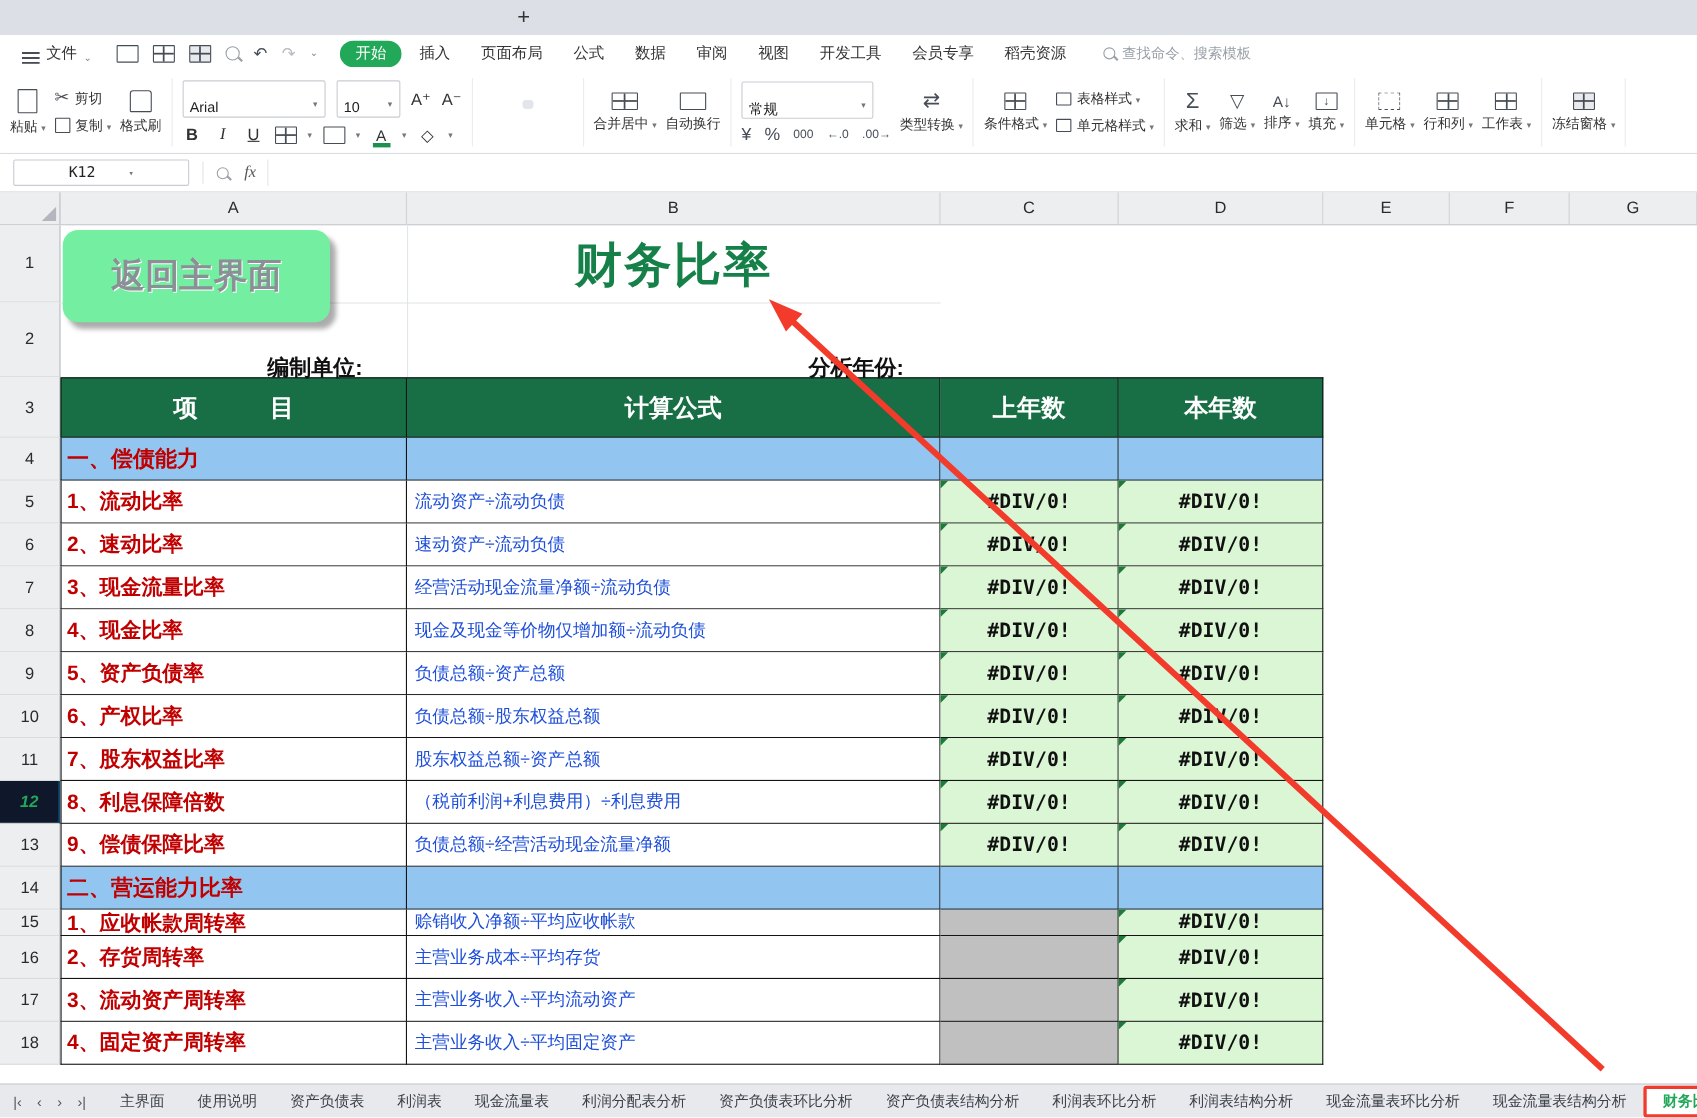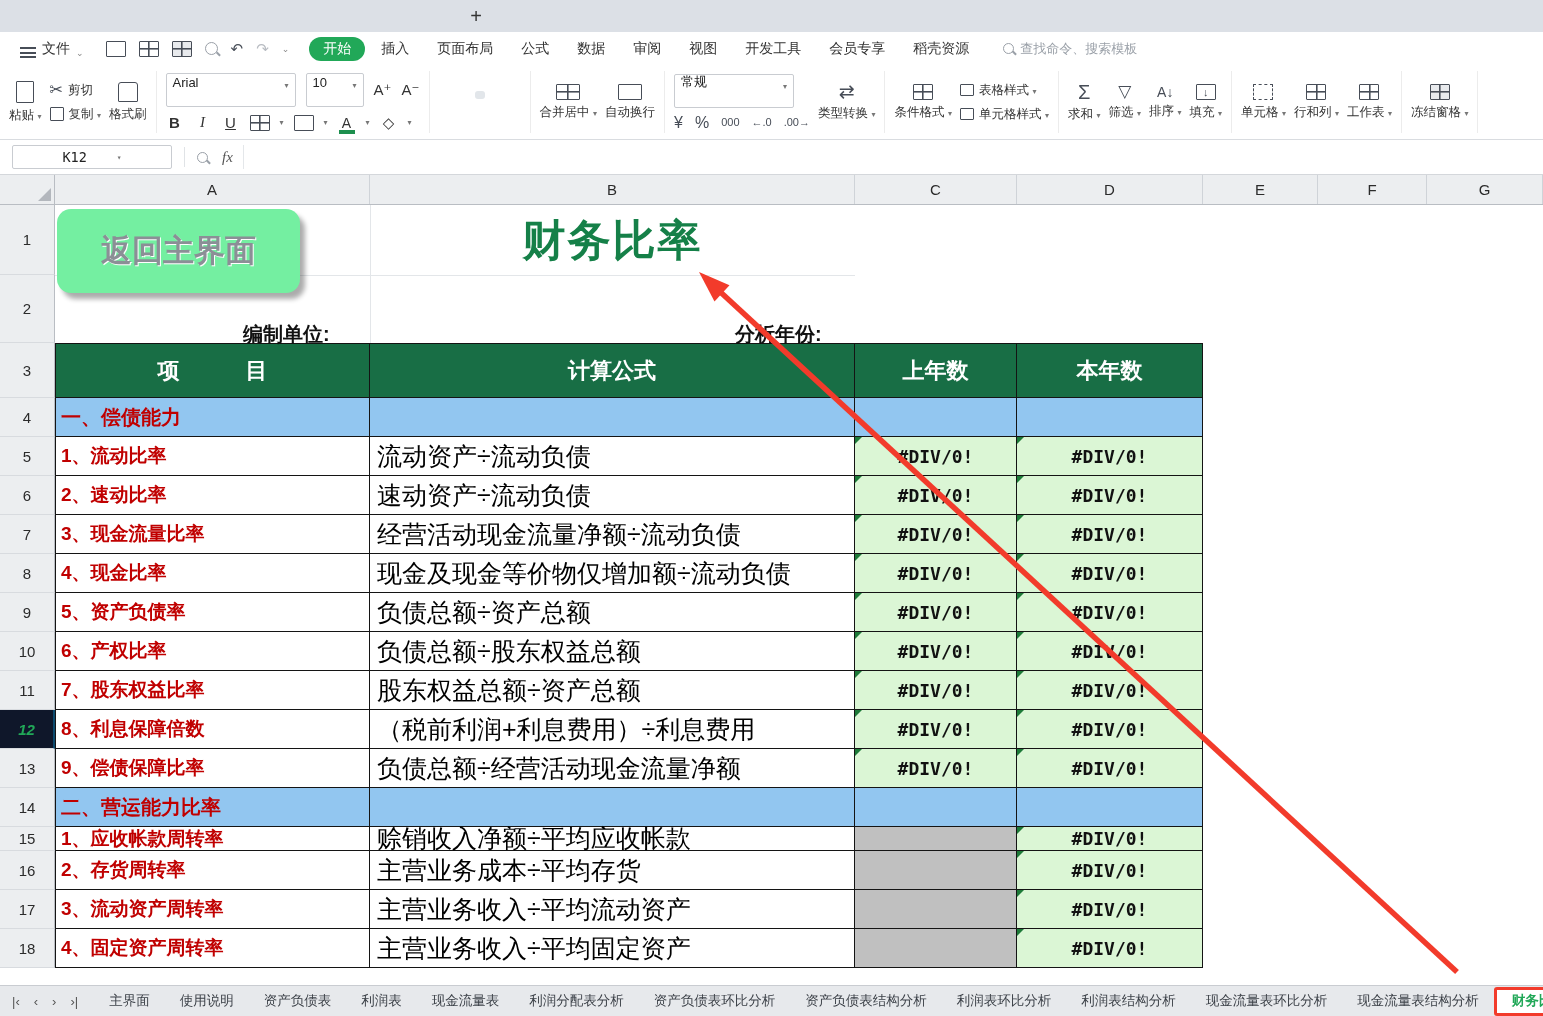--- a/index.html
+++ b/index.html
@@ -37,21 +37,21 @@
   .toolbar { position:absolute; top:65px; left:0; width:100%; height:75px; background:#fff; border-bottom:1px solid #d9dce0; display:flex; align-items:center; }
   .tgroup { display:flex; align-items:center; height:62px; padding:0 9px; border-right:1px solid #ececec; gap:8px; }
   .tbig { display:flex; flex-direction:column; align-items:center; justify-content:center; gap:4px; color:#333; }
   .tbig .lbl, .tsml .lbl { font-size:12.5px; white-space:nowrap; color:#333; }
   .tcol { display:flex; flex-direction:column; gap:7px; }
   .tsml { display:flex; align-items:center; gap:5px; color:#333; }
   .bx { width:20px; height:16px; border:1.6px solid #474d57; border-radius:1px; position:relative; flex:none; }
   .bx.plus { background:linear-gradient(#474d57,#474d57) center/100% 1.6px no-repeat, linear-gradient(#474d57,#474d57) center/1.6px 100% no-repeat; }
   .bx.shade { background:linear-gradient(#474d57,#474d57) center/100% 1.6px no-repeat, linear-gradient(#474d57,#474d57) center/1.6px 100% no-repeat, #e8eaed; }
   .glyph { font-size:16px; color:#474d57; line-height:1; }
-  .combo { display:flex; align-items:flex-end; justify-content:space-between; border:1px solid #c9ccd1; border-radius:2px; height:23px; padding:16px 6px; font-size:13px; color:#222; background:#fff; }
+  .combo { display:flex; align-items:flex-start; justify-content:space-between; border:1px solid #c9ccd1; border-radius:2px; height:23px; padding:16px 6px; font-size:13px; color:#222; background:#fff; }
   .fontname { width:130px; } .fontsize { width:58px; } .numfmt { width:120px; }
   .fmtrow { display:flex; align-items:center; gap:10px; }
   .fchar { font-size:15px; color:#333; width:18px; text-align:center; }
   .fchar.b { font-weight:700; } .fchar.i { font-style:italic; font-family:"Liberation Serif",serif; } .fchar.u { text-decoration:underline; }
   .acolor { position:relative; font-size:14px; color:#333; width:18px; text-align:center; }
   .acolor::after { content:""; position:absolute; left:1px; right:1px; bottom:-3px; height:4px; background:#1d8f4e; }
   .bars { width:17px; height:12px; background:repeating-linear-gradient(to bottom,#5a6068 0 1.8px,transparent 1.8px 5px); }
   .barwrap { padding:4px 5px; border-radius:3px; }
   .barwrap.on { background:#e2e6ea; }
   .alignbox { display:flex; flex-direction:column; gap:6px; }
@@ -82,21 +82,21 @@
   .gl-h { position:absolute; background:#e3e6e9; height:1px; }
 
   
   .tc { border-right:1.6px solid #141414; border-bottom:1.6px solid #141414; position:relative; display:flex; align-items:center; }
   .tc.first { border-left:1.6px solid #141414; }
   .tc.top { border-top:1.6px solid #141414; }
   .thead { background:#186e45; color:#fff; font-weight:700; font-size:22px; justify-content:center; white-space:pre; }
   .sect { background:#92c6f0; }
   .sect .slabel { color:#c00000; font-weight:700; font-size:20px; padding-left:5px; }
   .itemcell { color:#c00000; font-weight:700; font-size:19px; padding-left:5px; background:#fff; }
-  .fcell { color:#000000; font-size:25px; padding-left:7px; background:#fff; }
+  .fcell { color:#1d4ed8; font-size:16px; padding-left:7px; background:#fff; }
   .vcell { background:#dbf6d5; justify-content:center; font-family:"DejaVu Sans Mono",monospace; font-weight:700; font-size:18px; color:#111; }
   .vcell.gray { background:#c0c0c0; }
   .tri { position:absolute; top:0; left:0; border-top:7px solid #1d7a38; border-right:7px solid transparent; }
 
   
   .backbtn { position:absolute; left:57px; top:209px; width:243px; height:84px; background:#74efa1; border-radius:14px; display:flex; align-items:center; justify-content:center; font-size:31px; font-weight:700; color:#8b8f96; box-shadow:5px 6px 5px rgba(0,0,0,0.33); text-shadow:1px 1px 0 #fff; }
   .sheettitle { position:absolute; left:370px; top:212px; width:485px; text-align:center; font-size:43px; font-weight:700; color:#158048; letter-spacing:2px; }
   .caplabel { position:absolute; font-size:20px; font-weight:700; color:#111; }
 
   

